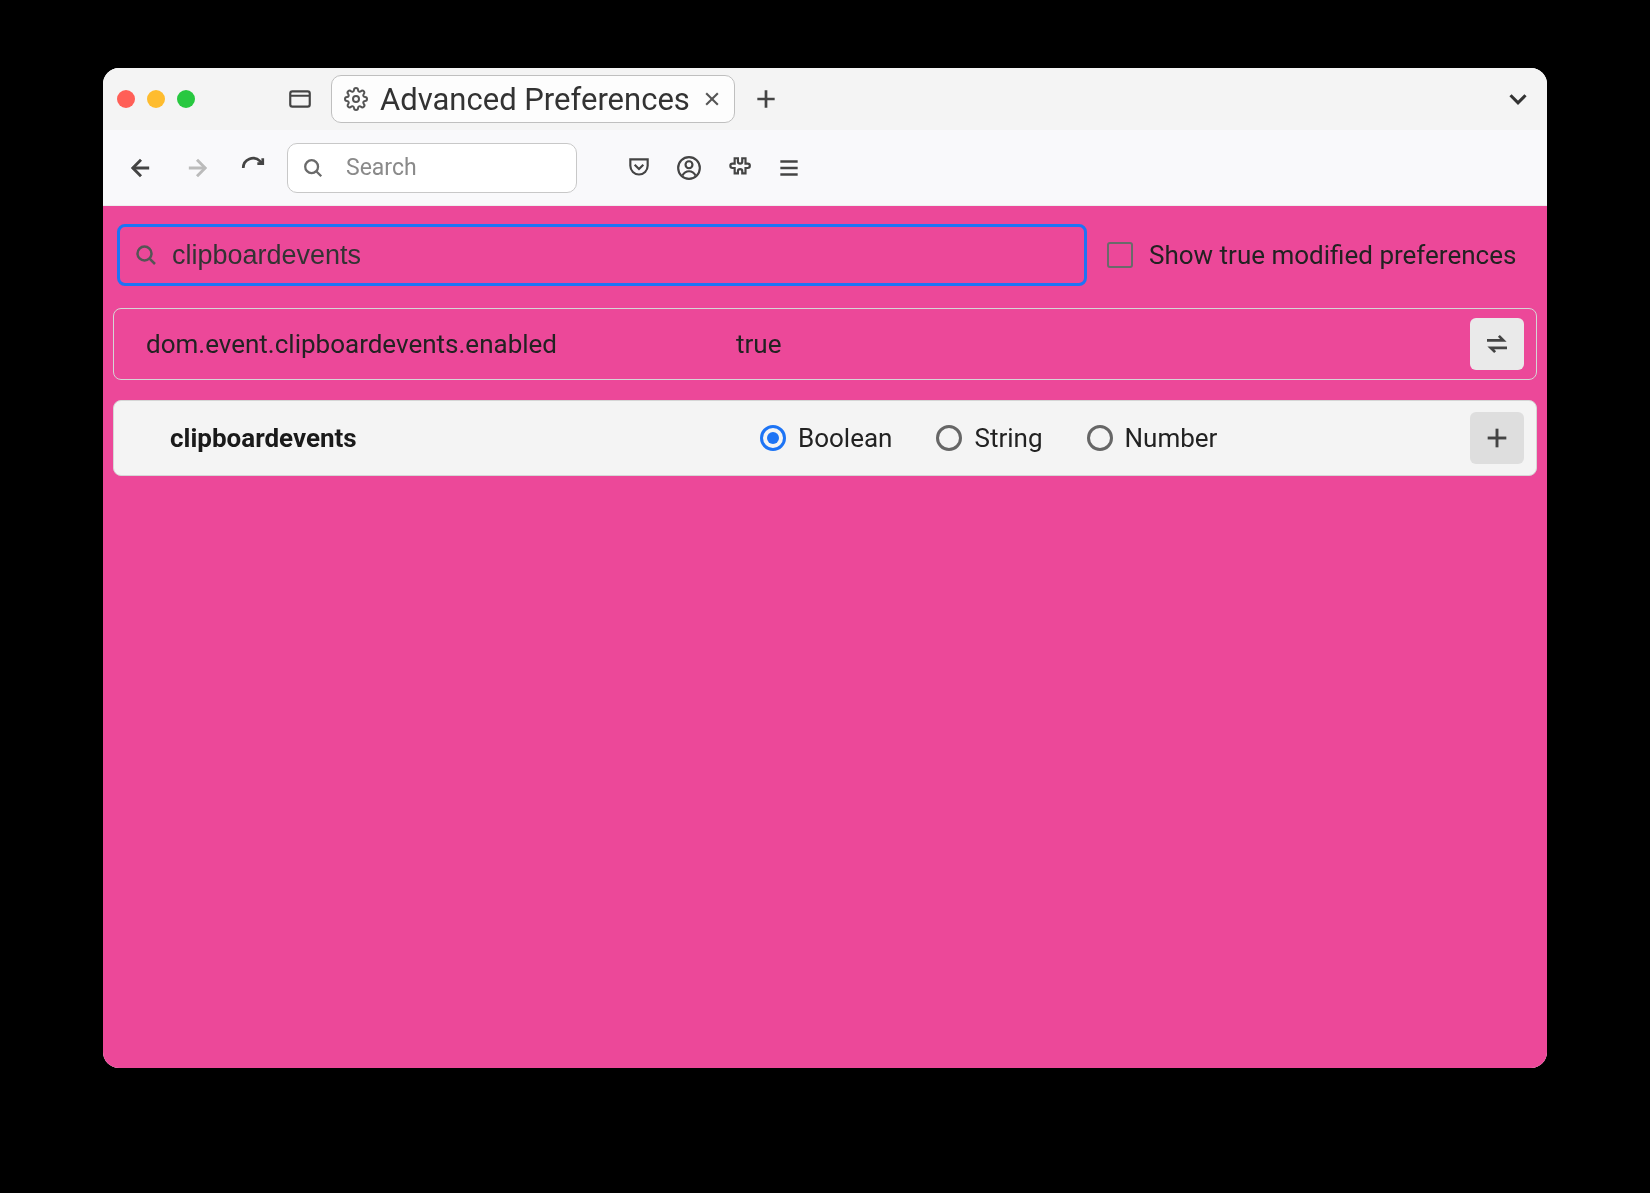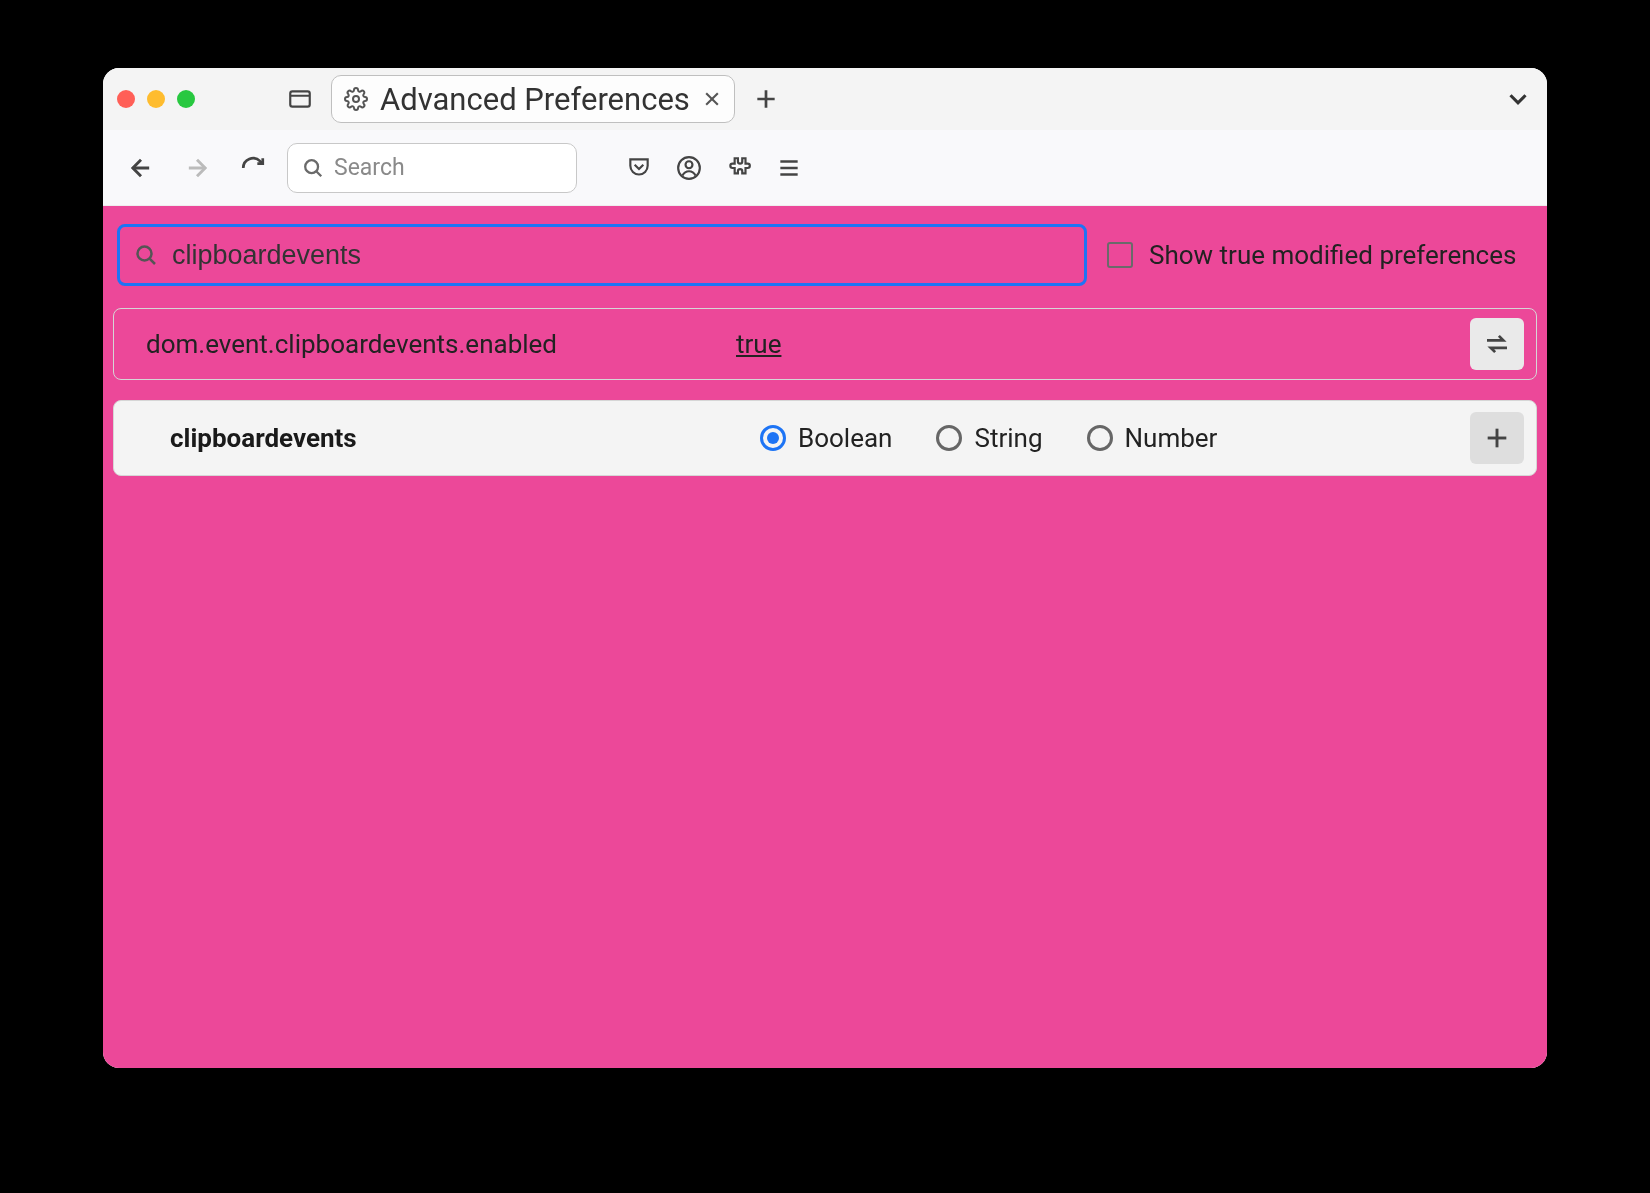--- a/index.html
+++ b/index.html
@@ -98,21 +98,21 @@
   .ff-text { font-size: 22px; color: #333; }
   .url-text { font-size: 24px; color: #333; flex:1; }
   .star { color: #555; }
   .search-box {
     width: 290px;
     height: 50px;
     border: 1.5px solid #c8c8c8;
     border-radius: 10px;
     background: #fff;
     display: flex; align-items: center;
-    padding: 0 14px; gap: 10px;
+    padding: 0 14px; gap: 22px;
   }
   .search-placeholder { font-size: 23px; color: #8a8a8a; }
   .toolbar-right { display:flex; align-items:center; gap: 6px; margin-left: 28px;}
   .tb-icon { width: 44px; height: 44px; display:flex;align-items:center;justify-content:center;color:#444;}
 
   
   .content {
     flex: 1;
     background: #ec4899;
     padding: 18px 10px 0 10px;
@@ -149,21 +149,21 @@
   .pref-list { margin-top: 22px; display:flex; flex-direction:column; gap: 20px; }
   .pref-row {
     border: 1.5px solid #d6d6d6;
     border-radius: 8px;
     height: 72px;
     display: flex; align-items: center;
     padding: 0 12px 0 32px;
     font-size: 26px;
   }
   .pref-name { flex: 0 0 590px; color: #222; }
-  .pref-value { flex: 1; color: #222; text-decoration: underline; }
+  .pref-value { flex: 1; color: #222; }
   .pref-action {
     width: 54px; height: 52px;
     background: #eaeaea;
     border-radius: 6px;
     display:flex;align-items:center;justify-content:center;
     color: #444;
   }
 
   .pref-new {
     border: 1.5px solid #d6d6d6;

